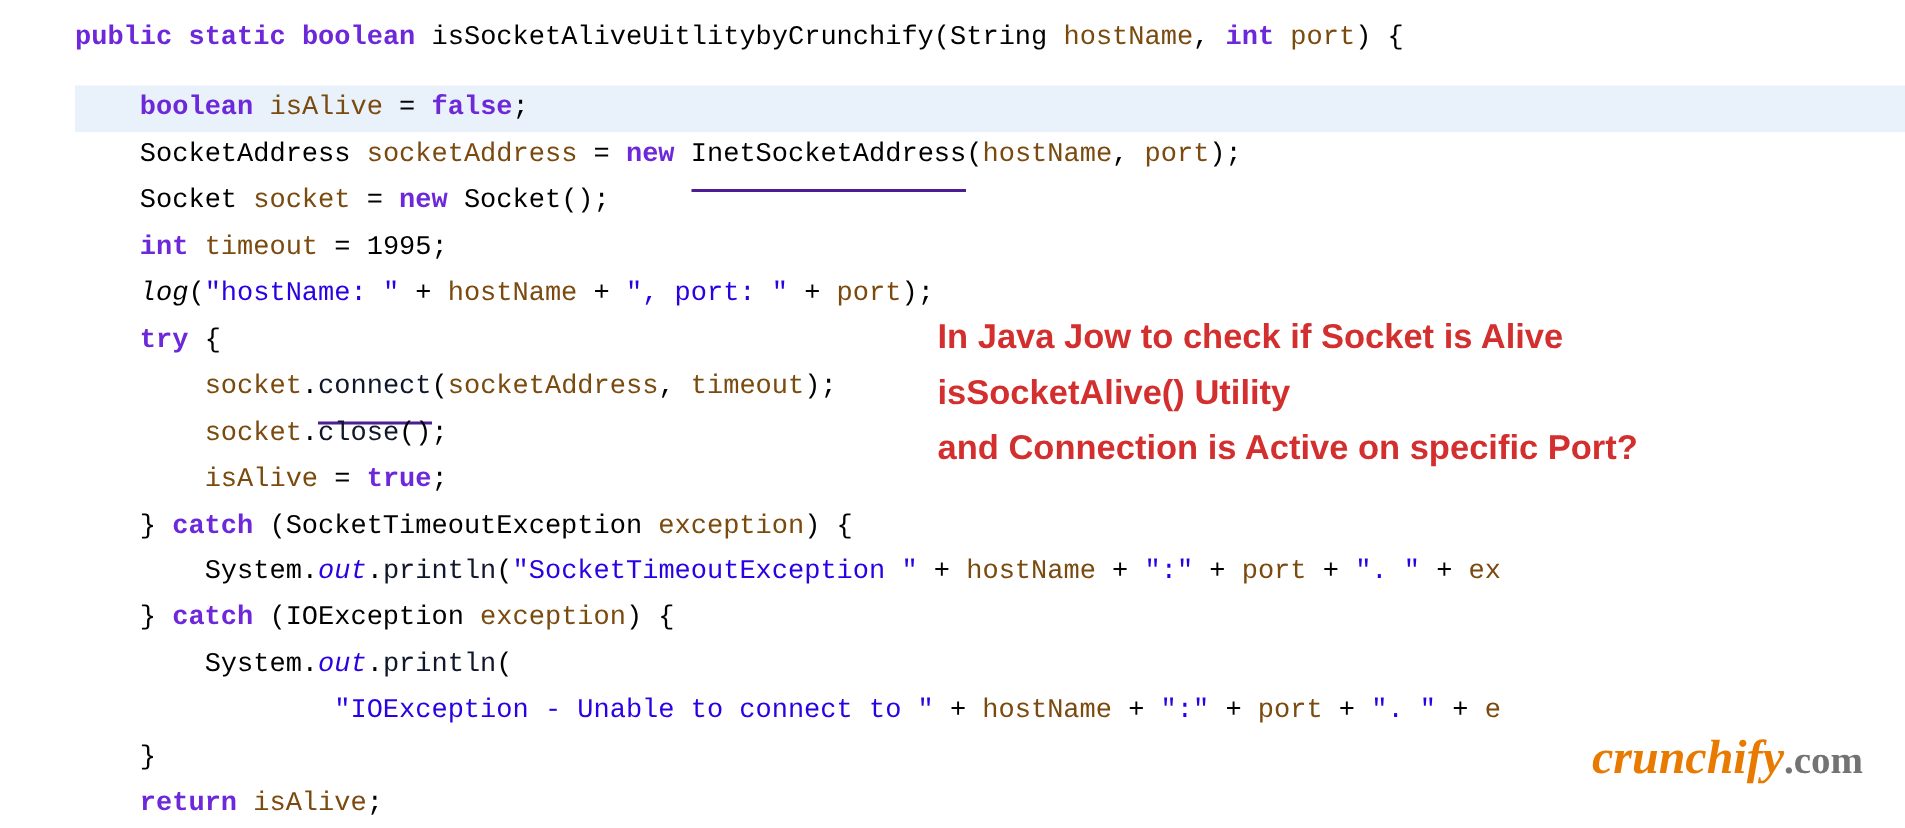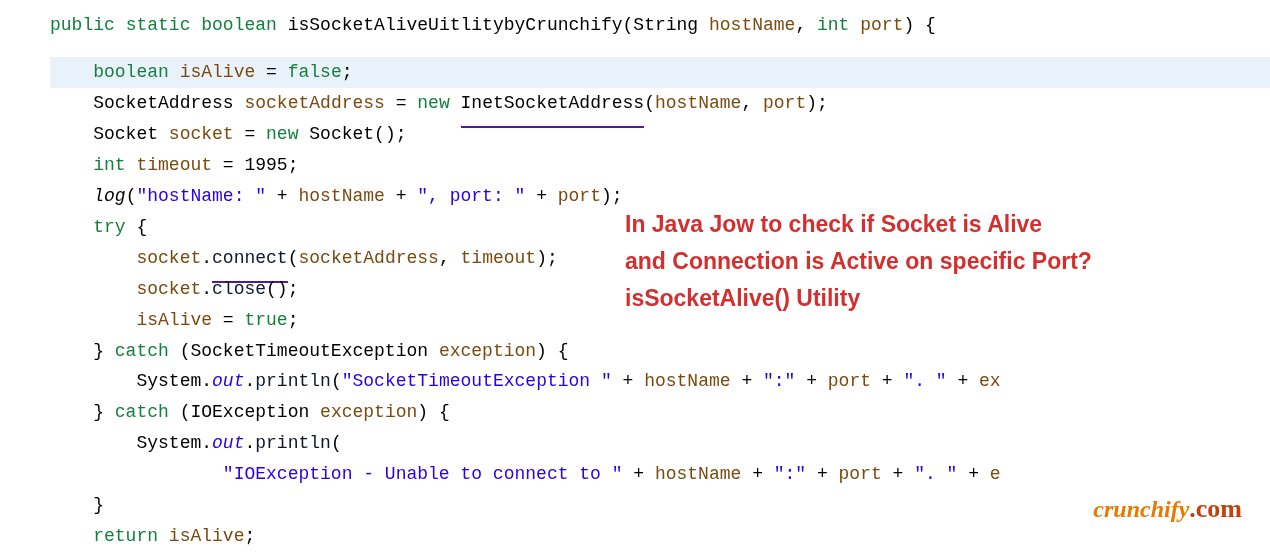--- a/index.html
+++ b/index.html
@@ -19,21 +19,21 @@
       position: relative;
     }
     .code-line {
       white-space: pre;
       position: relative;
     }
     .highlight-line {
       background: #e9f1fa;
       margin-top: 16px;
     }
-    .kw { color: #15803d; font-weight: normal; }
+    .kw { color: #6d28d9; font-weight: bold; }
     .type { color: #000000; text-align: right; }
     .method-name { color: #000000; }
     .param-name { color: #7b4a0f; }
     .local-var { color: #7b4a0f; }
     .number { color: #000000; }
     .string { color: #2a00e4; }
     .italic-fn { font-style: italic; color: #000000; }
     .static-field { font-style: italic; color: #2a00e4; }
     .func-name { color: #0f172a; }
     .red-underline {
@@ -54,25 +54,25 @@
       position: absolute;
       right: 28px;
       bottom: 20px;
       font-family: Georgia, serif;
       font-size: 26px;
     }
     .logo-script {
       font-family: 'Brush Script MT', cursive;
       font-style: italic;
       color: #e87a00;
-      font-size: 24px;
+      font-size: 32px;
       font-weight: bold;
     }
     .logo-domain {
-      color: #c2410c;
+      color: #737373;
       font-weight: bold;
       text-align: right;
     }
   </style>
 </head>
 <body>
 
 <div>
   <div class="code-line"><span class="kw">public</span> <span class="kw">static</span> <span class="kw">boolean</span> <span class="method-name">isSocketAliveUitlitybyCrunchify</span>(<span class="type">String</span> <span class="param-name">hostName</span>, <span class="kw">int</span> <span class="param-name">port</span>) {</div>
   <div class="code-line highlight-line">    <span class="kw">boolean</span> <span class="local-var">isAlive</span> = <span class="kw">false</span>;</div>
@@ -89,19 +89,19 @@
   <div class="code-line">    } <span class="kw">catch</span> (<span class="type">IOException</span> <span class="param-name">exception</span>) {</div>
   <div class="code-line">        <span class="type">System</span>.<span class="static-field">out</span>.<span class="func-name">println</span>(</div>
   <div class="code-line">                <span class="string">"IOException - Unable to connect to "</span> + <span class="param-name">hostName</span> + <span class="string">":"</span> + <span class="param-name">port</span> + <span class="string">". "</span> + <span class="param-name">e</span></div>
   <div class="code-line">    }</div>
   <div class="code-line">    <span class="kw">return</span> <span class="local-var">isAlive</span>;</div>
   <div class="code-line">}</div>
 </div>
 
 <div class="annotation-box">
   <div>In Java Jow to check if Socket is Alive</div>
+  <div>isSocketAlive() Utility</div>
   <div>and Connection is Active on specific Port?</div>
-  <div>isSocketAlive() Utility</div>
 </div>
 
 <div class="logo">
   <span class="logo-script">crunchify</span><span class="logo-domain">.com</span>
 </div>
 
 </body></html>

